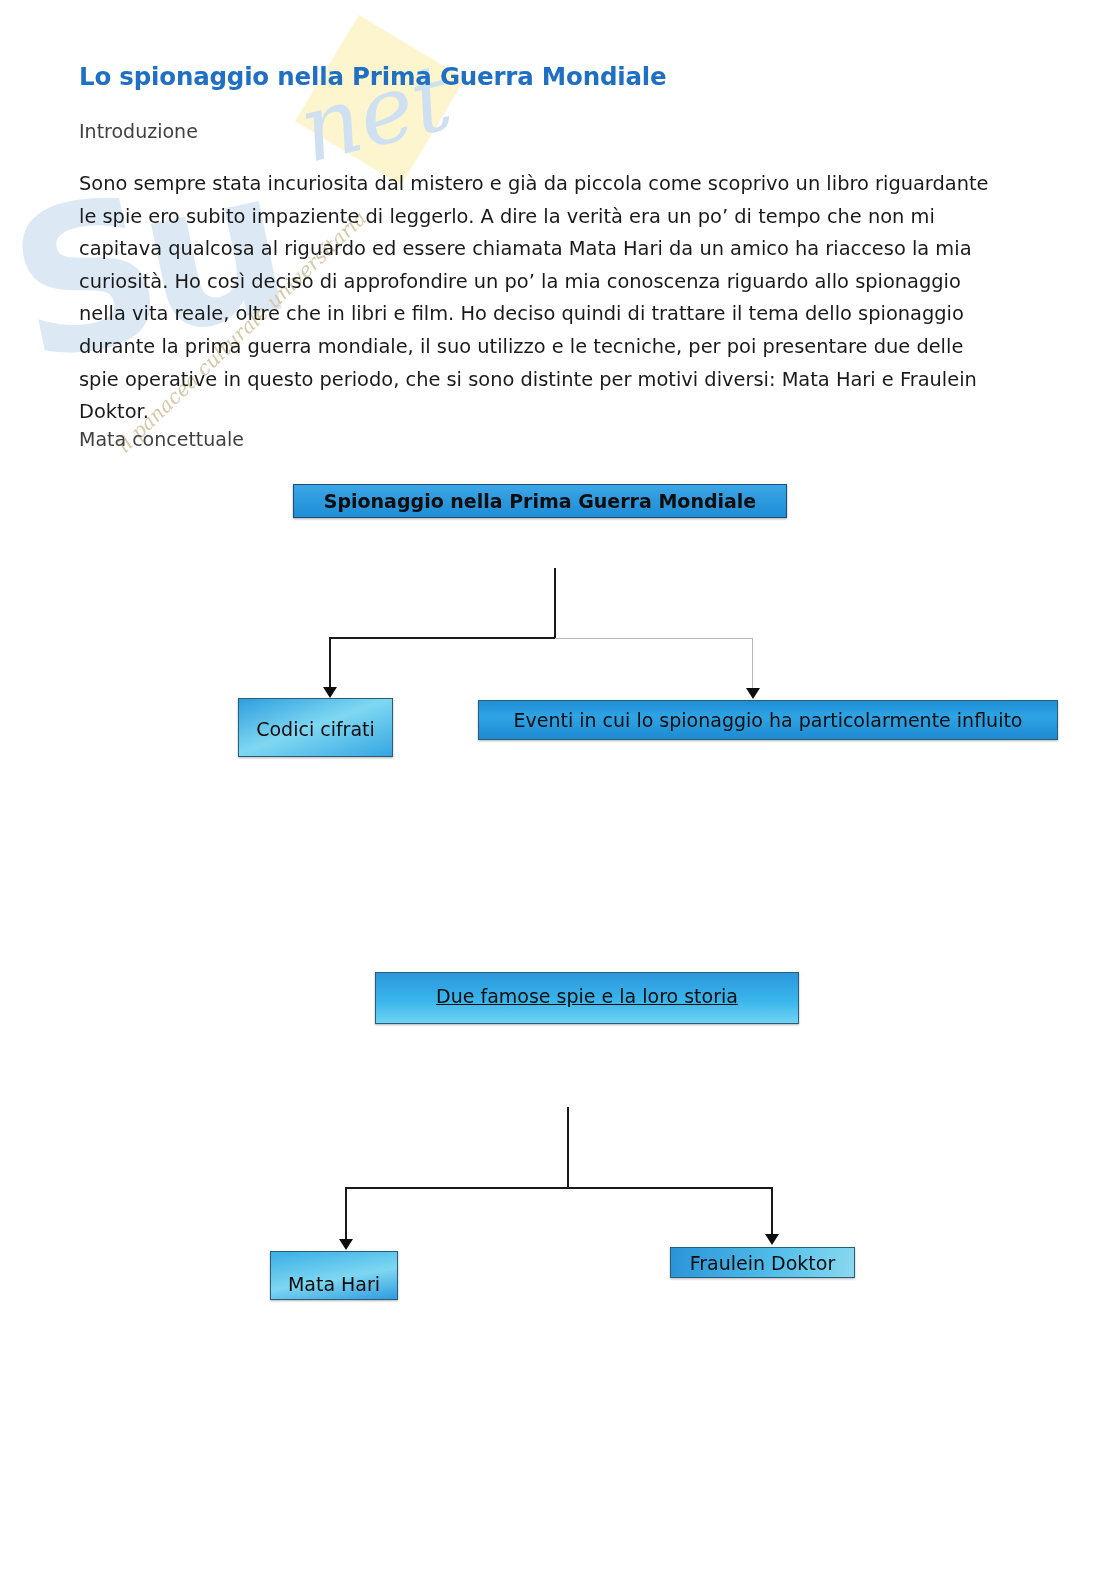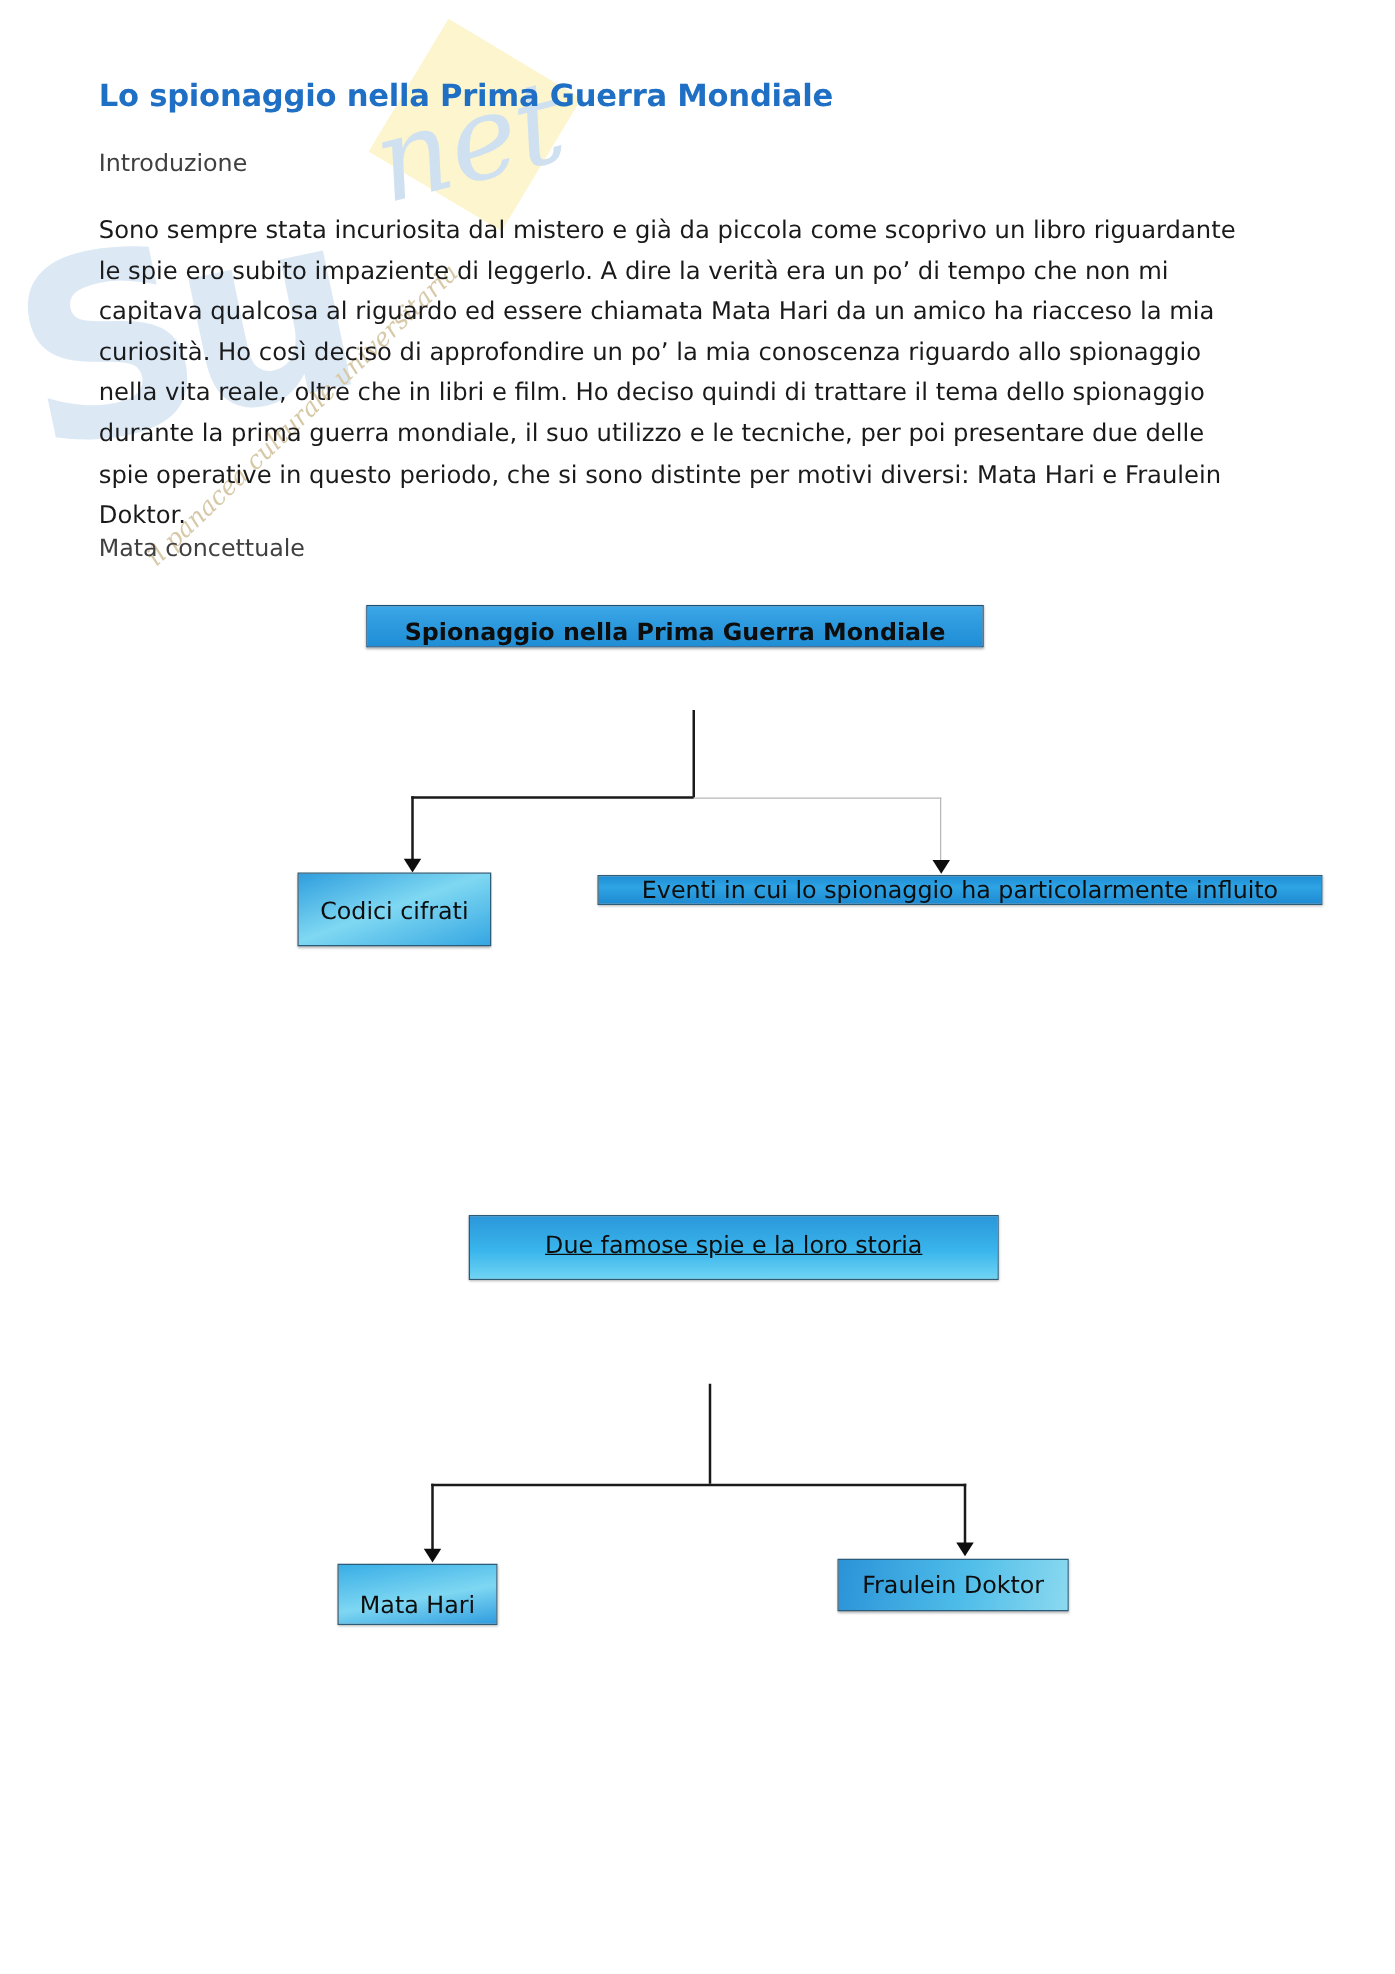--- a/index.html
+++ b/index.html
@@ -131,21 +131,21 @@
   }
 
   
   #node-root {
     left: 293px;
     top: 484px;
     width: 494px;
     height: 34px;
     background: linear-gradient(180deg, #3ba7e8 0%, #2e9ade 45%, #1f8ed6 100%);
     border: 1px solid #1c4f77;
-    align-items: flex-end;
+    align-items: center;
     justify-content: center;
     font-size: 19px;
     font-weight: bold;
     box-shadow: 0 1px 2px rgba(0,0,0,0.35);
   }
 
   
   #node-codici {
     left: 238px;
     top: 698px;
@@ -157,21 +157,21 @@
     padding-bottom: 16px;
     font-size: 19px;
     box-shadow: 0 1px 2px rgba(0,0,0,0.3);
   }
 
   
   #node-eventi {
     left: 478px;
     top: 700px;
     width: 580px;
-    height: 24px;
+    height: 40px;
     background: linear-gradient(180deg, #1f8ed6 0%, #2ea4e4 40%, #1e8ad2 100%);
     align-items: center;
     justify-content: center;
     font-size: 19px;
     box-shadow: 0 1px 2px rgba(0,0,0,0.3);
   }
 
   
   #node-spie {
     left: 375px;
@@ -199,21 +199,21 @@
     padding-bottom: 4px;
     font-size: 19px;
     box-shadow: 0 1px 2px rgba(0,0,0,0.3);
   }
 
   
   #node-fraulein {
     left: 670px;
     top: 1247px;
     width: 185px;
-    height: 42px;
+    height: 31px;
     background: linear-gradient(100deg, #2a93d8 0%, #4fbde9 55%, #8bd9ef 100%);
     align-items: center;
     justify-content: center;
     font-size: 19px;
     box-shadow: 0 1px 2px rgba(0,0,0,0.3);
   }
 
   
   .conn {
     position: absolute;

